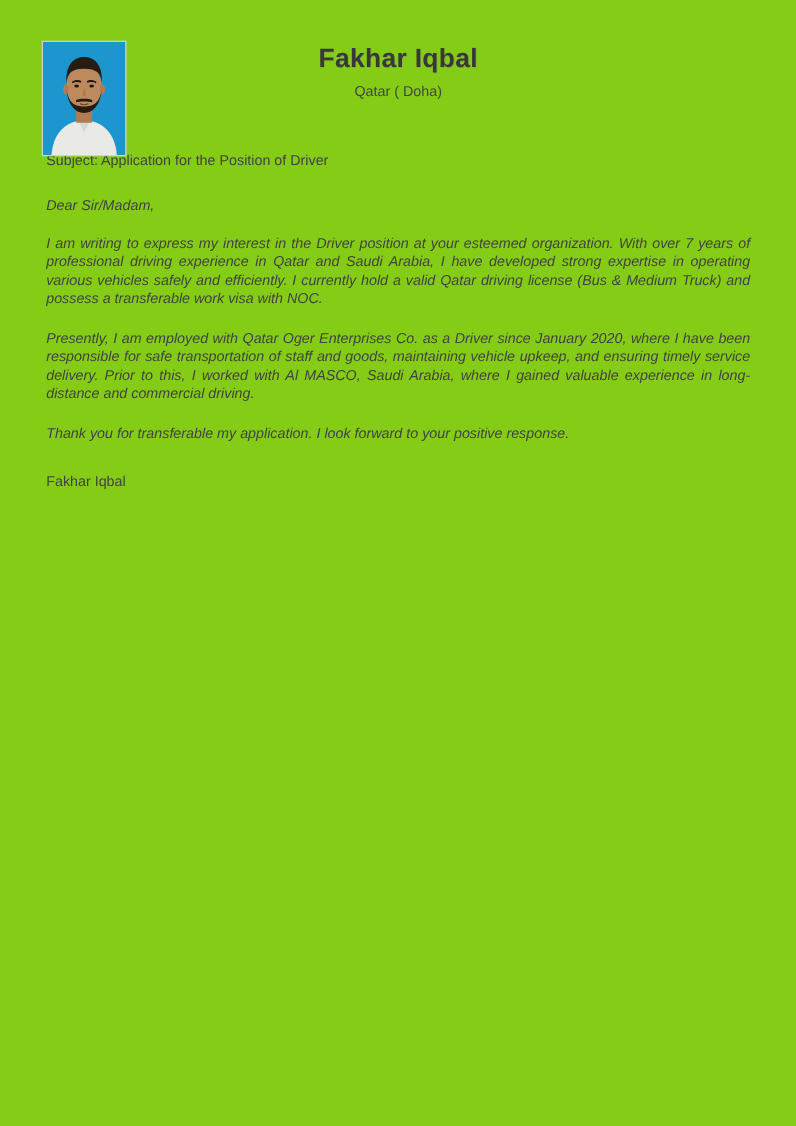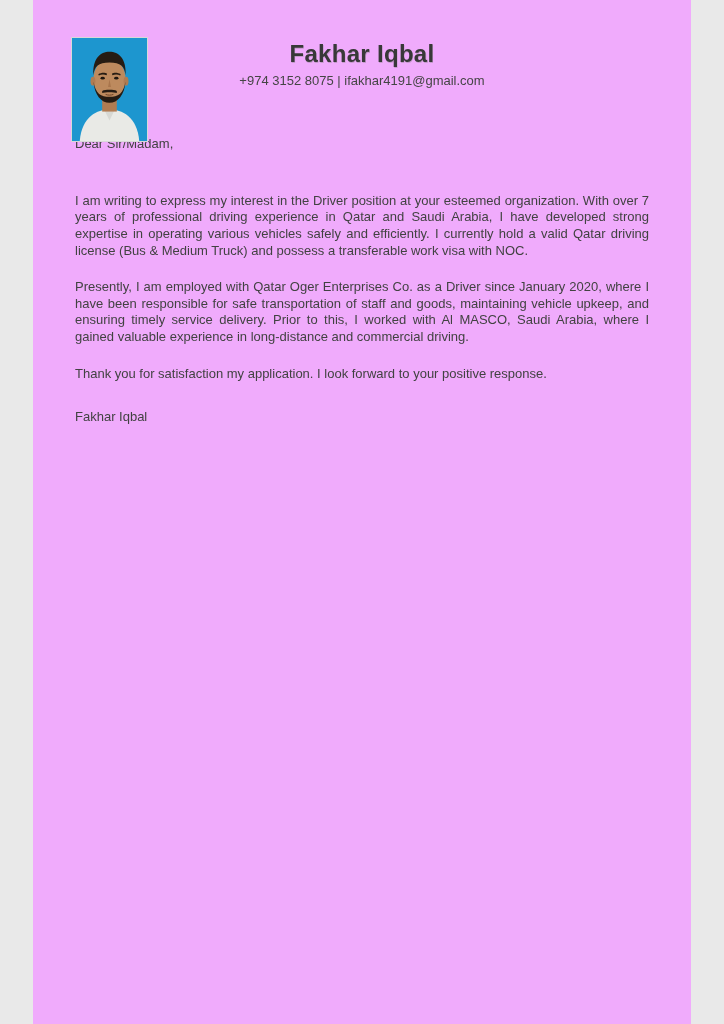--- a/index.html
+++ b/index.html
@@ -1,23 +1,23 @@
 <!DOCTYPE html>
 <html><head>
 <meta charset="utf-8">
 <style>
   * { margin: 0; padding: 0; box-sizing: border-box; }
   html, body { background: #e9e9e9; }
   body { font-family: "Liberation Sans", sans-serif; }
   .page {
     position: relative;
-    width: 658px;
+    width: 724px;
     height: 1024px;
     margin: 0 auto;
-    background: #f0abfc;
+    background: #84cc16;
     color: #3f3f3f;
     overflow: hidden;
   }
   .photo {
     position: absolute;
     left: 38px;
     top: 37px;
     width: 77px;
     height: 105px;
     border: 1px solid #d8d8d8;
@@ -48,25 +48,27 @@
   .letter {
     margin: 48px 42px 0 42px;
     font-size: 13px;
     line-height: 1.28;
     color: #424242;
   }
   .subject-line {
     margin-bottom: 24px;
   }
   .salutation {
-    margin-bottom: 40px;
+    margin-bottom: 18px;
+    font-style: italic;
   }
   .para {
     margin-bottom: 20px;
     text-align: justify;
+    font-style: italic;
   }
   .closing-para {
     margin-bottom: 26px;
   }
   .signature-block div {
     line-height: 1.32;
   }
 </style>
 </head>
 <body>
@@ -99,28 +101,29 @@
 
       <path d="M31 54 C34 52.5 43 52.5 46 54 L46 56 C43 55 34 55 31 56 Z" fill="#261c13"></path>
       <path d="M22 44 C23 58 30 66 38.5 66 C47 66 54 58 55 44 C53 57 47 60 38.5 60 C30 60 24 57 22 44 Z" fill="#261c13"></path>
 
       <path d="M34.5 57.5 C37 58.5 40 58.5 42.5 57.5" stroke="#6b4226" stroke-width="1" fill="none"></path>
     </svg>
   </div>
 
   <div class="header">
     <div class="name">Fakhar Iqbal</div>
-    <div class="contact-line">+974 3152 8075  |  ifakhar4191@gmail.com</div>
+    <div class="location-line">Qatar ( Doha)</div>
   </div>
 
   <div class="letter">
+    <div class="subject-line">Subject: Application for the Position of  Driver</div>
     <div class="salutation">Dear Sir/Madam,</div>
 
     <p class="para">I am writing to express my interest in the Driver position at your esteemed organization. With over 7 years of professional driving experience in Qatar and Saudi Arabia, I have developed strong expertise in operating various vehicles safely and efficiently. I currently hold a valid Qatar driving license (Bus &amp; Medium Truck) and possess a transferable work visa with NOC.</p>
     <p class="para">Presently, I am employed with Qatar Oger Enterprises Co. as a Driver since January 2020, where I have been responsible for safe transportation of staff and goods, maintaining vehicle upkeep, and ensuring timely service delivery. Prior to this, I worked with Al MASCO, Saudi Arabia, where I gained valuable experience in long-distance and commercial driving.</p>
-    <p class="para closing-para">Thank you for satisfaction my application. I look forward to your positive response.</p>
+    <p class="para closing-para">Thank you for transferable my application. I look forward to your positive response.</p>
 
     <div class="signature-block">
       <div>Fakhar Iqbal</div>
     </div>
   </div>
 
 </div>
 
 </body></html>

